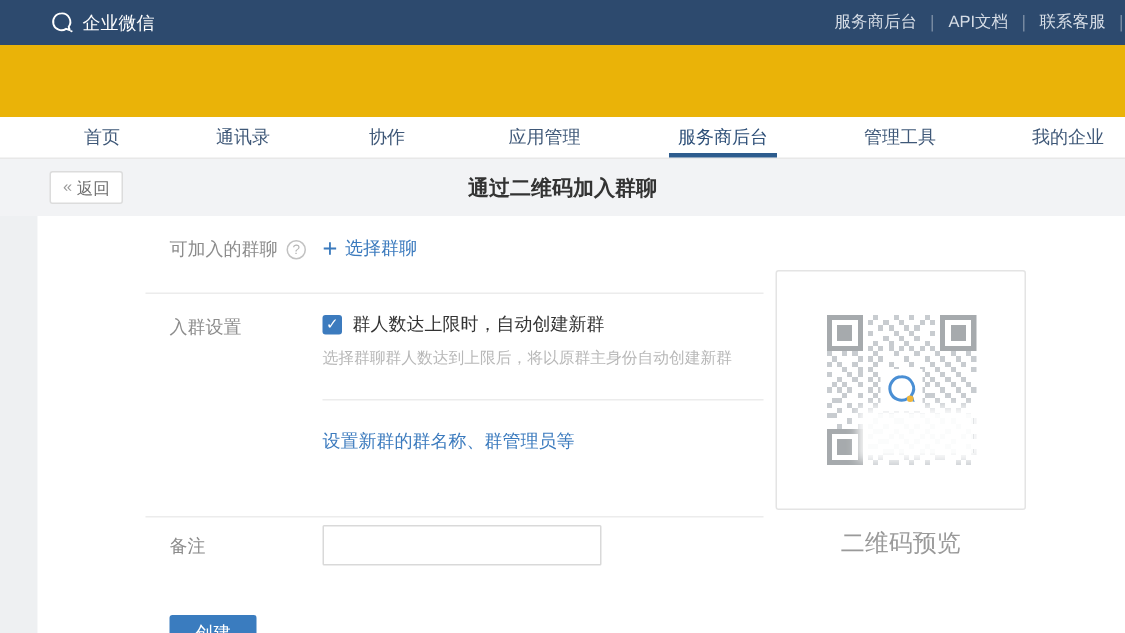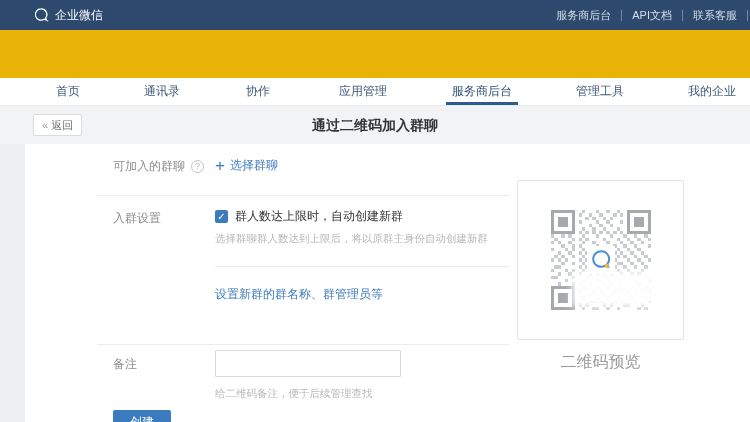--- a/index.html
+++ b/index.html
@@ -152,21 +152,20 @@
       <div class="desc">选择群聊群人数达到上限后，将以原群主身份自动创建新群</div>
 
       <div class="divider d2"></div>
 
       <div class="link settings-link">设置新群的群名称、群管理员等</div>
 
       <div class="divider d3"></div>
 
       <div class="form-label" style="top:212px;">备注</div>
       <input class="remark-input" type="text" value="" style="">
-      <div class="hint">给二维码备注，便于后续管理查找</div>
 
       <button class="create-btn">创建</button>
 
       <div class="qr-panel">
         <div class="qr-code">
           <svg class="qr-svg" viewBox="0 0 29 29" shape-rendering="crispEdges">
             <path fill="#a6aaad" fill-rule="evenodd" d="M0 0h7v7H0zM1 1v5h5V1zM2 2h3v3H2zM22 0h7v7h-7zM23 1v5h5V1zM24 2h3v3h-3zM0 22h7v7H0zM1 23v5h5v-5zM2 24h3v3H2z"></path>
             <path fill="#c8ccd0" d="M9 0h1v1h-1zM13 0h1v1h-1zM16 0h1v1h-1zM19 0h1v1h-1zM8 1h1v1h-1zM11 1h1v1h-1zM14 1h1v1h-1zM18 1h1v1h-1zM20 1h1v1h-1zM10 2h1v1h-1zM12 2h1v1h-1zM15 2h1v1h-1zM17 2h1v1h-1zM8 3h1v1h-1zM13 3h1v1h-1zM16 3h1v1h-1zM20 3h1v1h-1zM11 4h1v1h-1zM14 4h1v1h-1zM17 4h1v1h-1zM9 5h1v1h-1zM12 5h1v1h-1zM15 5h1v1h-1zM19 5h1v1h-1zM8 6h1v1h-1zM10 6h1v1h-1zM12 6h1v1h-1zM14 6h1v1h-1zM16 6h1v1h-1zM18 6h1v1h-1zM20 6h1v1h-1zM0 7h1v1h-1zM3 7h1v1h-1zM5 7h1v1h-1zM9 7h1v1h-1zM13 7h1v1h-1zM17 7h1v1h-1zM21 7h1v1h-1zM24 7h1v1h-1zM27 7h1v1h-1zM1 8h1v1h-1zM6 8h1v1h-1zM8 8h1v1h-1zM10 8h1v1h-1zM15 8h1v1h-1zM19 8h1v1h-1zM22 8h1v1h-1zM25 8h1v1h-1zM28 8h1v1h-1zM0 9h1v1h-1zM2 9h1v1h-1zM5 9h1v1h-1zM9 9h1v1h-1zM12 9h1v1h-1zM16 9h1v1h-1zM20 9h1v1h-1zM23 9h1v1h-1zM26 9h1v1h-1zM3 10h1v1h-1zM6 10h1v1h-1zM8 10h1v1h-1zM13 10h1v1h-1zM18 10h1v1h-1zM21 10h1v1h-1zM24 10h1v1h-1zM28 10h1v1h-1zM0 11h1v1h-1zM4 11h1v1h-1zM6 11h1v1h-1zM9 11h1v1h-1zM19 11h1v1h-1zM22 11h1v1h-1zM25 11h1v1h-1zM2 12h1v1h-1zM5 12h1v1h-1zM8 12h1v1h-1zM10 12h1v1h-1zM18 12h1v1h-1zM20 12h1v1h-1zM23 12h1v1h-1zM26 12h1v1h-1zM1 13h1v1h-1zM3 13h1v1h-1zM6 13h1v1h-1zM9 13h1v1h-1zM19 13h1v1h-1zM21 13h1v1h-1zM24 13h1v1h-1zM27 13h1v1h-1zM0 14h1v1h-1zM2 14h1v1h-1zM4 14h1v1h-1zM8 14h1v1h-1zM10 14h1v1h-1zM18 14h1v1h-1zM22 14h1v1h-1zM25 14h1v1h-1zM28 14h1v1h-1zM3 15h1v1h-1zM6 15h1v1h-1zM9 15h1v1h-1zM19 15h1v1h-1zM20 15h1v1h-1zM23 15h1v1h-1zM26 15h1v1h-1zM1 16h1v1h-1zM2 16h1v1h-1zM8 16h1v1h-1zM10 16h1v1h-1zM18 16h1v1h-1zM21 16h1v1h-1zM24 16h1v1h-1zM27 16h1v1h-1zM0 17h1v1h-1zM4 17h1v1h-1zM6 17h1v1h-1zM9 17h1v1h-1zM19 17h1v1h-1zM22 17h1v1h-1zM26 17h1v1h-1zM2 18h1v1h-1zM5 18h1v1h-1zM8 18h1v1h-1zM11 18h1v1h-1zM13 18h1v1h-1zM15 18h1v1h-1zM17 18h1v1h-1zM20 18h1v1h-1zM23 18h1v1h-1zM25 18h1v1h-1zM0 19h1v1h-1zM1 19h1v1h-1zM6 19h1v1h-1zM10 19h1v1h-1zM12 19h1v1h-1zM16 19h1v1h-1zM18 19h1v1h-1zM21 19h1v1h-1zM27 19h1v1h-1zM4 20h1v1h-1zM9 20h1v1h-1zM13 20h1v1h-1zM14 20h1v1h-1zM19 20h1v1h-1zM22 20h1v1h-1zM24 20h1v1h-1zM28 20h1v1h-1zM2 21h1v1h-1zM6 21h1v1h-1zM8 21h1v1h-1zM11 21h1v1h-1zM15 21h1v1h-1zM17 21h1v1h-1zM20 21h1v1h-1zM25 21h1v1h-1zM9 22h1v1h-1zM10 22h1v1h-1zM13 22h1v1h-1zM16 22h1v1h-1zM19 22h1v1h-1zM23 22h1v1h-1zM27 22h1v1h-1zM8 23h1v1h-1zM12 23h1v1h-1zM14 23h1v1h-1zM18 23h1v1h-1zM20 23h1v1h-1zM22 23h1v1h-1zM26 23h1v1h-1zM28 23h1v1h-1zM10 24h1v1h-1zM11 24h1v1h-1zM15 24h1v1h-1zM17 24h1v1h-1zM21 24h1v1h-1zM24 24h1v1h-1zM8 25h1v1h-1zM9 25h1v1h-1zM13 25h1v1h-1zM16 25h1v1h-1zM19 25h1v1h-1zM23 25h1v1h-1zM27 25h1v1h-1zM11 26h1v1h-1zM12 26h1v1h-1zM14 26h1v1h-1zM18 26h1v1h-1zM20 26h1v1h-1zM24 26h1v1h-1zM28 26h1v1h-1zM8 27h1v1h-1zM10 27h1v1h-1zM15 27h1v1h-1zM17 27h1v1h-1zM21 27h1v1h-1zM22 27h1v1h-1zM26 27h1v1h-1zM9 28h1v1h-1zM12 28h1v1h-1zM13 28h1v1h-1zM16 28h1v1h-1zM19 28h1v1h-1zM25 28h1v1h-1zM27 28h1v1h-1z"></path>
           </svg>
           <div class="qr-blur"></div>

